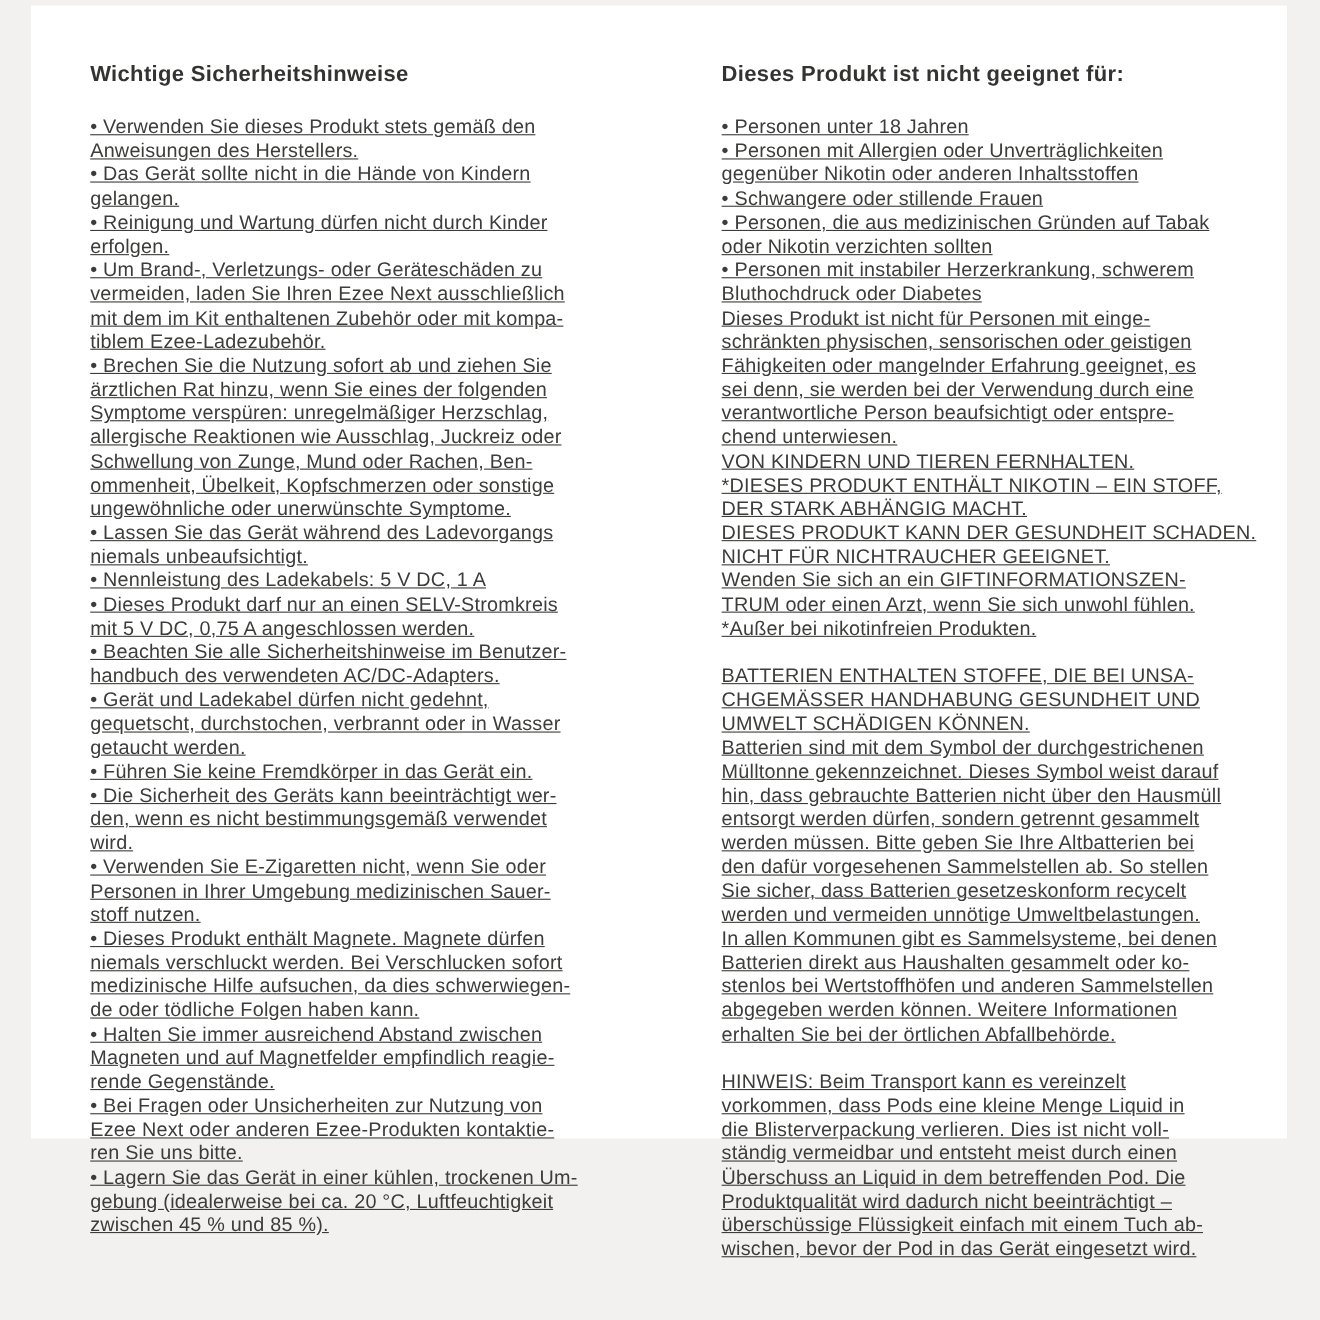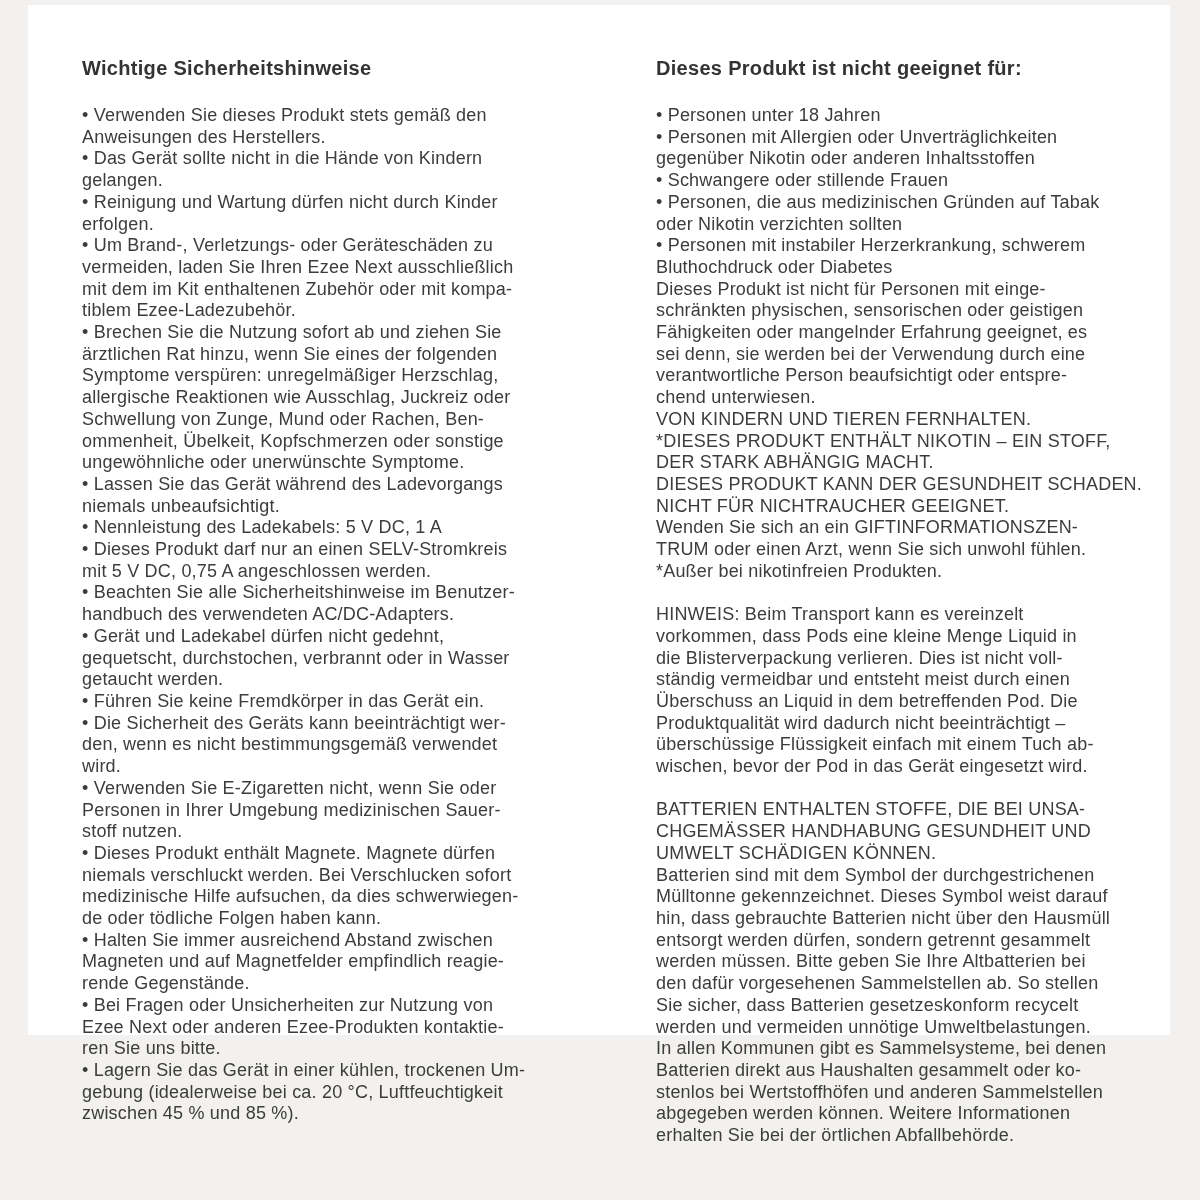--- a/index.html
+++ b/index.html
@@ -40,20 +40,21 @@
     margin: 0 0 24px 0;
   }
   .text-block {
     white-space: pre;
     font-size: 18px;
     line-height: 21.7px;
     letter-spacing: 0.2px;
     font-weight: 400;
     color: #3c3c3b;
     margin: 0;
+    text-decoration: underline;
   }
   .text-block + .text-block {
     margin-top: 21.7px;
   }
 </style>
 </head>
 <body>
 
 <div class="page">
 
@@ -125,39 +126,39 @@
 verantwortliche Person beaufsichtigt oder entspre-
 chend unterwiesen.
 VON KINDERN UND TIEREN FERNHALTEN.
 *DIESES PRODUKT ENTHÄLT NIKOTIN – EIN STOFF,
 DER STARK ABHÄNGIG MACHT.
 DIESES PRODUKT KANN DER GESUNDHEIT SCHADEN.
 NICHT FÜR NICHTRAUCHER GEEIGNET.
 Wenden Sie sich an ein GIFTINFORMATIONSZEN-
 TRUM oder einen Arzt, wenn Sie sich unwohl fühlen.
 *Außer bei nikotinfreien Produkten.</p>
-    <p class="text-block">HINWEIS: Beim Transport kann es vereinzelt
-vorkommen, dass Pods eine kleine Menge Liquid in
-die Blisterverpackung verlieren. Dies ist nicht voll-
-ständig vermeidbar und entsteht meist durch einen
-Überschuss an Liquid in dem betreffenden Pod. Die
-Produktqualität wird dadurch nicht beeinträchtigt –
-überschüssige Flüssigkeit einfach mit einem Tuch ab-
-wischen, bevor der Pod in das Gerät eingesetzt wird.</p>
     <p class="text-block">BATTERIEN ENTHALTEN STOFFE, DIE BEI UNSA-
 CHGEMÄSSER HANDHABUNG GESUNDHEIT UND
 UMWELT SCHÄDIGEN KÖNNEN.
 Batterien sind mit dem Symbol der durchgestrichenen
 Mülltonne gekennzeichnet. Dieses Symbol weist darauf
 hin, dass gebrauchte Batterien nicht über den Hausmüll
 entsorgt werden dürfen, sondern getrennt gesammelt
 werden müssen. Bitte geben Sie Ihre Altbatterien bei
 den dafür vorgesehenen Sammelstellen ab. So stellen
 Sie sicher, dass Batterien gesetzeskonform recycelt
 werden und vermeiden unnötige Umweltbelastungen.
 In allen Kommunen gibt es Sammelsysteme, bei denen
 Batterien direkt aus Haushalten gesammelt oder ko-
 stenlos bei Wertstoffhöfen und anderen Sammelstellen
 abgegeben werden können. Weitere Informationen
 erhalten Sie bei der örtlichen Abfallbehörde.</p>
+    <p class="text-block">HINWEIS: Beim Transport kann es vereinzelt
+vorkommen, dass Pods eine kleine Menge Liquid in
+die Blisterverpackung verlieren. Dies ist nicht voll-
+ständig vermeidbar und entsteht meist durch einen
+Überschuss an Liquid in dem betreffenden Pod. Die
+Produktqualität wird dadurch nicht beeinträchtigt –
+überschüssige Flüssigkeit einfach mit einem Tuch ab-
+wischen, bevor der Pod in das Gerät eingesetzt wird.</p>
   </div>
 
 </div>
 
 </body></html>

